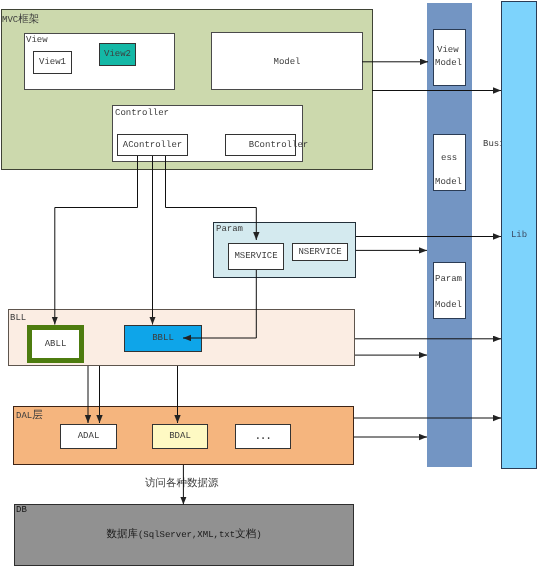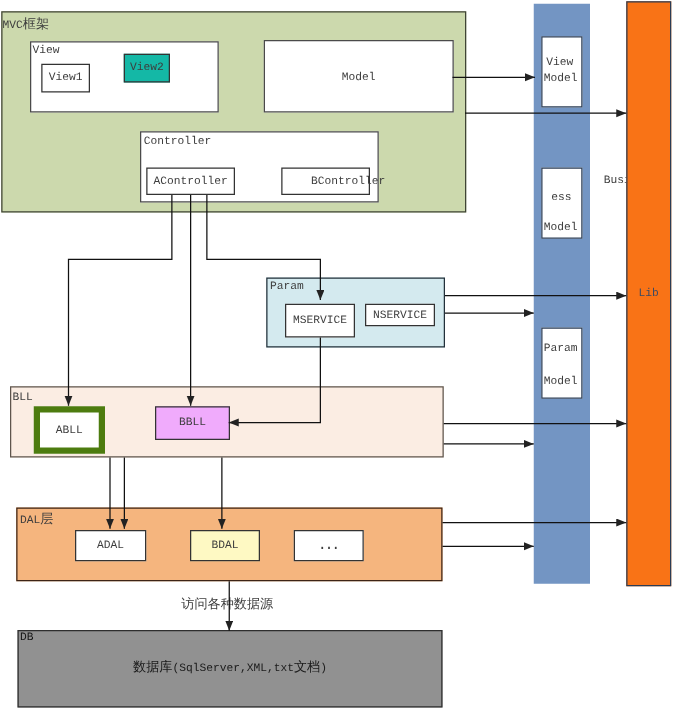--- a/index.html
+++ b/index.html
@@ -54,21 +54,21 @@
   </div>
   <div class="ctr" style="left:292px;top:243px;width:56px;height:18px;background:#ffffff;border:1px solid #333;">
     <span>NSERVICE</span>
   </div>
 
   <div class="box" style="left:8px;top:309px;width:347px;height:57px;background:#fbede3;border:1px solid #5e554d;"></div>
   <div class="lbl" style="left:10px;top:314px;">BLL</div>
   <div class="ctr" style="left:27px;top:325px;width:57px;height:38px;background:#ffffff;border:5px solid #4d7c0f;">
     <span>ABLL</span>
   </div>
-  <div class="ctr" style="left:124px;top:325px;width:60px;height:27px;background:#f0abfc;border:1px solid #333;align-items:center;">
+  <div class="ctr" style="left:124px;top:325px;width:78px;height:27px;background:#0ea5e9;border:1px solid #333;align-items:center;">
     <span>BBLL</span>
   </div>
 
   <div class="box" style="left:13px;top:406px;width:341px;height:59px;background:#f5b57e;border:1px solid #3d2416;"></div>
   <div class="lbl cjk" style="left:16px;top:411px;">DAL<span class="han">层</span></div>
   <div class="ctr" style="left:60px;top:424px;width:57px;height:25px;background:#ffffff;border:1px solid #333;">
     <span>ADAL</span>
   </div>
   <div class="ctr" style="left:152px;top:424px;width:56px;height:25px;background:#fef9c3;border:1px solid #333;">
     <span>BDAL</span>
@@ -89,21 +89,21 @@
   <div class="lbl" style="left:437px;top:46px;">View</div>
   <div class="lbl" style="left:435px;top:59px;">Model</div>
   <div class="box" style="left:433px;top:134px;width:33px;height:57px;background:#ffffff;border:1px solid #2b3c55;"></div>
   <div class="lbl" style="left:438px;top:140px;margin-left:45px;">Busin</div>
   <div class="lbl" style="left:441px;top:154px;">ess</div>
   <div class="lbl" style="left:435px;top:178px;">Model</div>
   <div class="box" style="left:433px;top:262px;width:33px;height:57px;background:#ffffff;border:1px solid #2b3c55;"></div>
   <div class="lbl" style="left:435px;top:275px;">Param</div>
   <div class="lbl" style="left:435px;top:301px;">Model</div>
 
-  <div class="ctr" style="left:501px;top:1px;width:36px;height:468px;background:#f97316;border:1px solid #2b3c55;">
+  <div class="ctr" style="left:501px;top:1px;width:36px;height:468px;background:#7dd3fc;border:1px solid #2b3c55;">
     <span style="color:#3c4a63;">Lib</span>
   </div>
 
   <svg id="wires" width="538" height="567">
     <defs>
       <marker id="ah" markerWidth="9" markerHeight="9" refX="8" refY="3.2" orient="auto" markerUnits="userSpaceOnUse">
         <path d="M0,0 L8,3.2 L0,6.4 z" fill="#222"></path>
       </marker>
     </defs>
     <g fill="none" stroke="#111" stroke-width="1">

